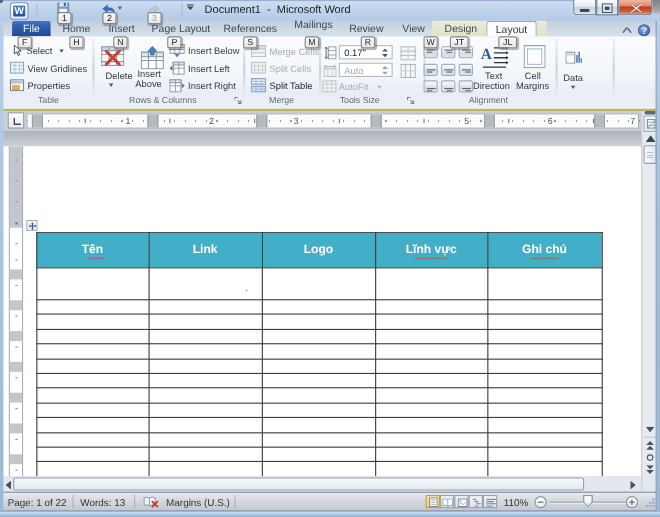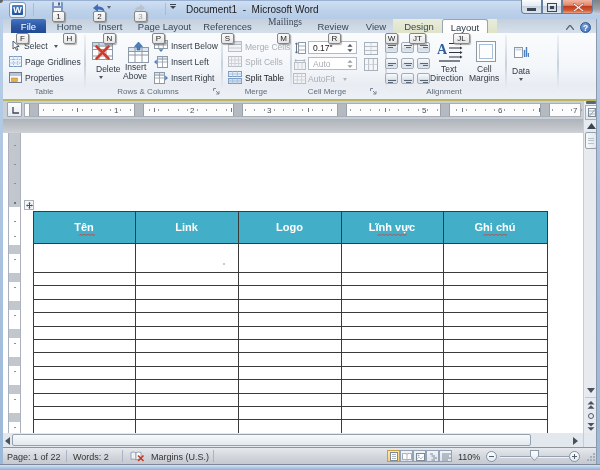--- a/index.html
+++ b/index.html
@@ -123,21 +123,21 @@
   </div>
   <div id="tabrow" class="abs">
       <div id="ctxtint"></div>
     </div>
   <div id="tabs" class="abs">
     <div class="tab" id="tab-file" style="left:11px;top:19px;width:35px;">File</div>
     <div class="tab" style="left:53px;top:19px;width:33px;">Home</div>
     <div class="tab" style="left:95px;top:19px;width:31px;">Insert</div>
     <div class="tab" style="left:134px;top:19px;width:61px;">Page Layout</div>
     <div class="tab" style="left:200px;top:19px;width:55px;">References</div>
-    <div class="tab" style="left:262px;top:15px;width:46px;font-family:Liberation Serif, serif;">Mailings</div>
+    <div class="tab" style="left:262px;top:15px;width:46px;">Mailings</div>
     <div class="tab" style="left:312px;top:19px;width:42px;">Review</div>
     <div class="tab" style="left:360px;top:19px;width:32px;">View</div>
     <div class="tab" style="left:400px;top:19px;width:38px;">Design</div>
     <div class="tab" id="tab-layout" style="left:442px;top:19px;width:46px;">Layout</div>
 
     <svg class="abs" style="left:566px;top:25px" width="8" height="5" viewBox="0 0 8 5">
         <path d="M0 5 L4 0 L8 5" fill="none" stroke="#5c6a7a" stroke-width="1.4"></path>
       </svg>
     <div class="abs" style="left:580px;top:22px;width:11px;height:11px;border-radius:50%;background:radial-gradient(circle at 35% 30%,#7aa2dc,#3a6cb4);border:1px solid #2c5694;color:#fff;font-size:8.5px;font-weight:bold;text-align:center;line-height:11px;">?</div>
   </div>
@@ -160,42 +160,42 @@
     <div class="gsep" style="left:84px;top:35px;"></div>
     <div class="gsep" style="left:221px;top:35px;"></div>
     <div class="gsep" style="left:290px;top:35px;"></div>
     <div class="gsep" style="left:385px;top:35px;"></div>
     <div class="gsep" style="left:505px;top:35px;"></div>
     <div class="gsep" style="left:557px;top:35px;"></div>
 
     <div class="glabel" style="left:-16px;top:87px;">Table</div>
     <div class="glabel" style="left:88px;top:87px;">Rows &amp; Columns</div>
     <div class="glabel" style="left:196px;top:87px;">Merge</div>
-    <div class="glabel" style="left:267px;top:87px;">Cell Merge</div>
+    <div class="glabel" style="left:267px;top:87px;">Tools Size</div>
     <div class="glabel" style="left:384px;top:87px;">Alignment</div>
 
     <svg class="dlg" style="left:213px;top:88px;" width="8" height="8">
         <path d="M0.5 3 L0.5 0.5 L3 0.5" fill="none" stroke="#7a8794"></path>
         <path d="M3 3 L6 6 M6 3.2 L6 6 L3.2 6" fill="none" stroke="#7a8794"></path>
       </svg>
     <svg class="dlg" style="left:370px;top:88px;" width="8" height="8">
         <path d="M0.5 3 L0.5 0.5 L3 0.5" fill="none" stroke="#7a8794"></path>
         <path d="M3 3 L6 6 M6 3.2 L6 6 L3.2 6" fill="none" stroke="#7a8794"></path>
       </svg>
 
     <svg class="icon" style="left:12px;top:41px" width="9" height="10" viewBox="0 0 9 10">
         <path d="M1 0 L1 8 L3.1 6.1 L4.5 9.4 L5.9 8.8 L4.5 5.6 L7.2 5.4 Z" fill="#f8f9fa" stroke="#414c5a" stroke-width="0.9"></path>
       </svg>
     <div class="rlab" style="left:24px;top:41px;">Select</div>
     <div class="abs" style="left:54px;top:45px;width:0;height:0;border-left:2.5px solid transparent;border-right:2.5px solid transparent;border-top:3px solid #4c5663;"></div>
     <svg class="icon" style="left:9px;top:56px" width="13" height="11">
         <rect x="0.5" y="0.5" width="12" height="10" fill="#eef4fb" stroke="#7a9cc4"></rect>
         <path d="M0 3.5 H13 M0 7 H13 M4.5 0 V11 M8.7 0 V11" stroke="#9db9d8" stroke-width="1" stroke-dasharray="1.5 1"></path>
       </svg>
-    <div class="rlab" style="left:25px;top:57px;">Page Gridlines</div>
+    <div class="rlab" style="left:25px;top:57px;">View Gridlines</div>
     <svg class="icon" style="left:9px;top:72px" width="13" height="11">
         <rect x="0.5" y="0.5" width="12" height="10" fill="#f7f9fb" stroke="#6e7c8c"></rect>
         <rect x="1" y="1" width="11" height="3" fill="#b7c6da"></rect>
         <rect x="2.5" y="6" width="6" height="3.5" fill="#e8b14e" stroke="#a97e2c" stroke-width="0.5"></rect>
       </svg>
     <div class="rlab" style="left:25px;top:73px;">Properties</div>
 
     <svg class="icon" style="left:92px;top:42px" width="21" height="21">
         <rect x="0.5" y="0.5" width="20" height="17" fill="#fdfdfd" stroke="#8d99a6"></rect>
         <rect x="0.5" y="0.5" width="20" height="3.6" fill="#c9d6e4" stroke="#8d99a6"></rect>
@@ -484,21 +484,21 @@
       </svg>
     <div id="hthumb"></div>
     <svg class="abs" style="left:570px;top:4px" width="5" height="8">
         <path d="M5 4 L0 0 L0 8 Z" fill="#48525f"></path>
       </svg>
     <div class="abs" style="left:580px;top:0;width:1px;height:14px;background:#c5ccd4;"></div>
   </div>
   <div id="statusbar" class="abs">
     <div class="stxt" style="left:4px;">Page: 1 of 22</div>
     <div class="ssep" style="left:63px;"></div>
-    <div class="stxt" style="left:70px;">Words: 2</div>
+    <div class="stxt" style="left:70px;">Words: 13</div>
     <div class="ssep" style="left:119px;"></div>
     <svg class="abs" style="left:127px;top:3px" width="15" height="11" viewBox="0 0 15 11">
         <path d="M1 1.5 Q3.5 0.3 6 1.8 L6 8.8 Q3.5 7.3 1 8.5 Z" fill="#eef1f5" stroke="#8494a4" stroke-width="0.8"></path>
         <path d="M11 1.5 Q8.5 0.3 6 1.8 L6 8.8 Q8.5 7.3 11 8.5 Z" fill="#fbfcfd" stroke="#8494a4" stroke-width="0.8"></path>
         <path d="M8 4.5 L13.5 10 M13.5 4.5 L8 10" stroke="#c83a28" stroke-width="1.7"></path>
       </svg>
     <div class="stxt" style="left:148px;">Margins (U.S.)</div>
     <div class="ssep" style="left:210px;"></div>
 
     <div class="vwbtn" style="left:384px;background:linear-gradient(#fde8a9,#f8cf74);border-color:#c79f3c;">

